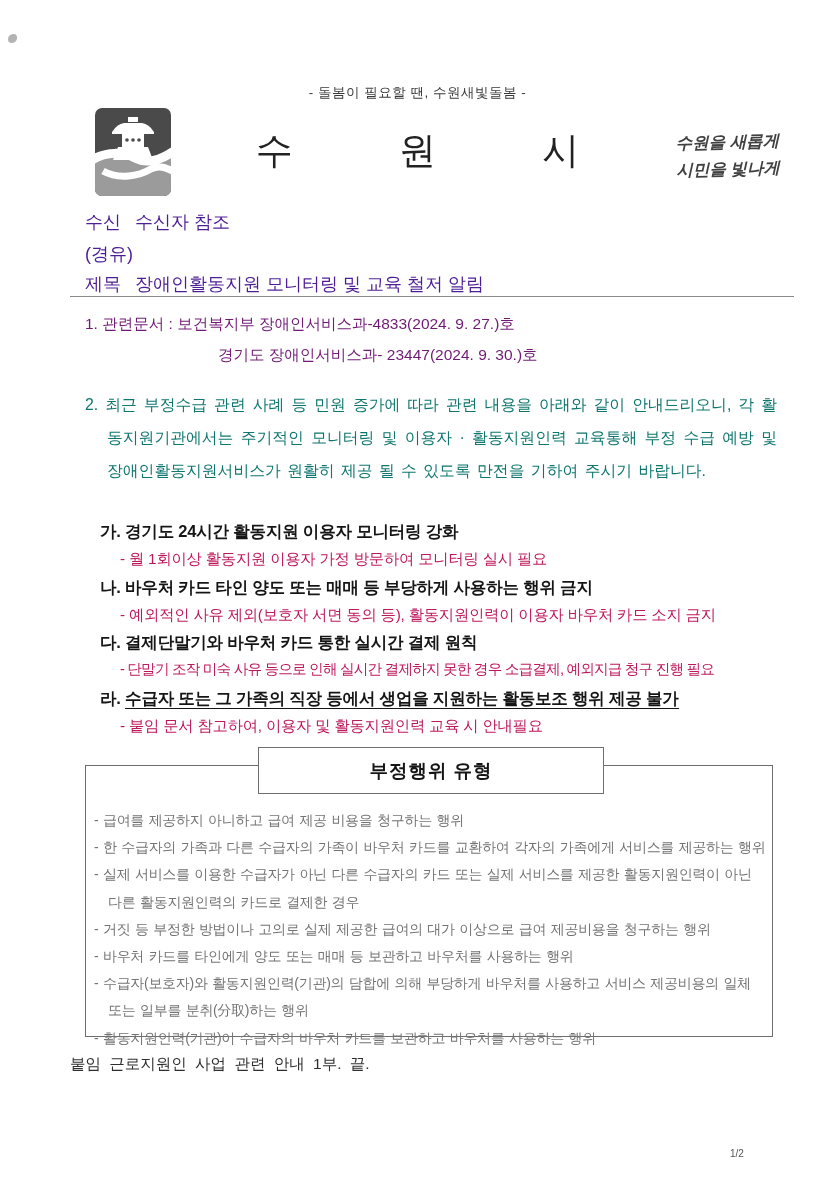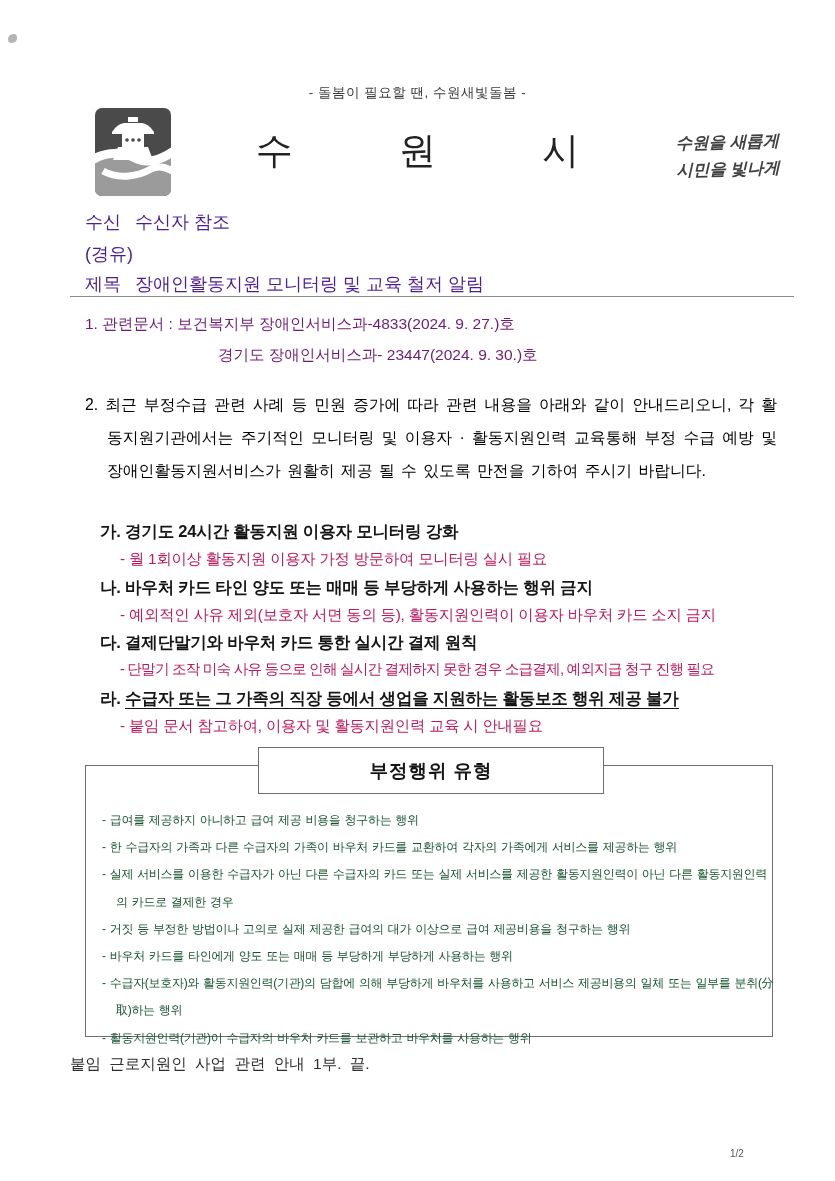--- a/index.html
+++ b/index.html
@@ -41,21 +41,21 @@
   .field-label { margin-right: 14px; }
   .rule {
     position: absolute; left: 70px; top: 296px; width: 724px; height: 0;
     border-top: 1.8px solid #8a8a8a;
   }
   .docs { position: absolute; left: 85px; top: 308px; font-size: 15.5px; line-height: 31px; color: #701a75; }
   .docs .line2 { padding-left: 133px; }
   .para2 {
     position: absolute; left: 85px; top: 388px; width: 692px;
     font-size: 15.8px; line-height: 33px; text-align: justify;
-    padding-left: 22px; text-indent: -22px; color: #000000;
+    padding-left: 22px; text-indent: -22px; color: #0f766e;
     word-spacing: 2px;
   }
   .sections { position: absolute; left: 100px; top: 517px; width: 680px; }
   .sec-heading {
     font-size: 16.5px; font-weight: bold; color: #151515;
     line-height: 28px; white-space: nowrap; letter-spacing: -.2px;
   }
   .sec-heading .underlined { border-bottom: 1.6px solid #151515; padding-bottom: 1px; }
   .sec-sub {
     font-size: 15.3px; color: #be185d; line-height: 27.5px;
@@ -68,21 +68,21 @@
   }
   .fraud-title-box {
     position: absolute; left: 258px; top: 747px; width: 346px; height: 47px;
     border: 1.7px solid #6e6e6e; background: #ffffff;
     display: flex; align-items: center; justify-content: center;
     font-size: 18.5px; font-weight: bold; color: #151515; letter-spacing: 1px;
     z-index: 2;
   }
   .fraud-items {
     position: absolute; left: 94px; top: 807px; width: 672px;
-    font-size: 12px; line-height: 27.2px; color: #14532d; letter-spacing: -.3px; margin-left: 8px;
+    font-size: 14px; line-height: 27.2px; color: #737373; letter-spacing: -.3px;
   }
   .fraud-item { padding-left: 14px; text-indent: -14px; word-spacing: 1px; }
   .attachment {
     position: absolute; left: 70px; top: 1054px;
     font-size: 15.5px; color: #2e2e2e; word-spacing: 4px;
   }
   .page-num {
     position: absolute; left: 730px; top: 1148px;
     font-size: 10px; color: #555;
   }
@@ -156,21 +156,21 @@
 
   <div class="fraud-title-box">
     <span>부정행위 유형</span>
   </div>
   <div class="fraud-outer"></div>
   <div class="fraud-items">
     <div class="fraud-item">- 급여를 제공하지 아니하고 급여 제공 비용을 청구하는 행위</div>
     <div class="fraud-item">- 한 수급자의 가족과 다른 수급자의 가족이 바우처 카드를 교환하여 각자의 가족에게 서비스를 제공하는 행위</div>
     <div class="fraud-item">- 실제 서비스를 이용한 수급자가 아닌 다른 수급자의 카드 또는 실제 서비스를 제공한 활동지원인력이 아닌 다른 활동지원인력의 카드로 결제한 경우</div>
     <div class="fraud-item">- 거짓 등 부정한 방법이나 고의로 실제 제공한 급여의 대가 이상으로 급여 제공비용을 청구하는 행위</div>
-    <div class="fraud-item">- 바우처 카드를 타인에게 양도 또는 매매 등 부당하게 부당하게 사용하는 행위</div>
+    <div class="fraud-item">- 바우처 카드를 타인에게 양도 또는 매매 등 보관하고 바우처를 사용하는 행위</div>
     <div class="fraud-item">- 수급자(보호자)와 활동지원인력(기관)의 담합에 의해 부당하게 바우처를 사용하고 서비스 제공비용의 일체 또는 일부를 분취(分取)하는 행위</div>
     <div class="fraud-item">- 활동지원인력(기관)이 수급자의 바우처 카드를 보관하고 바우처를 사용하는 행위</div>
   </div>
 
   <div class="attachment">붙임   근로지원인 사업 관련 안내 1부.   끝.</div>
 
   <div class="page-num">1/2</div>
 
 </div>
 

